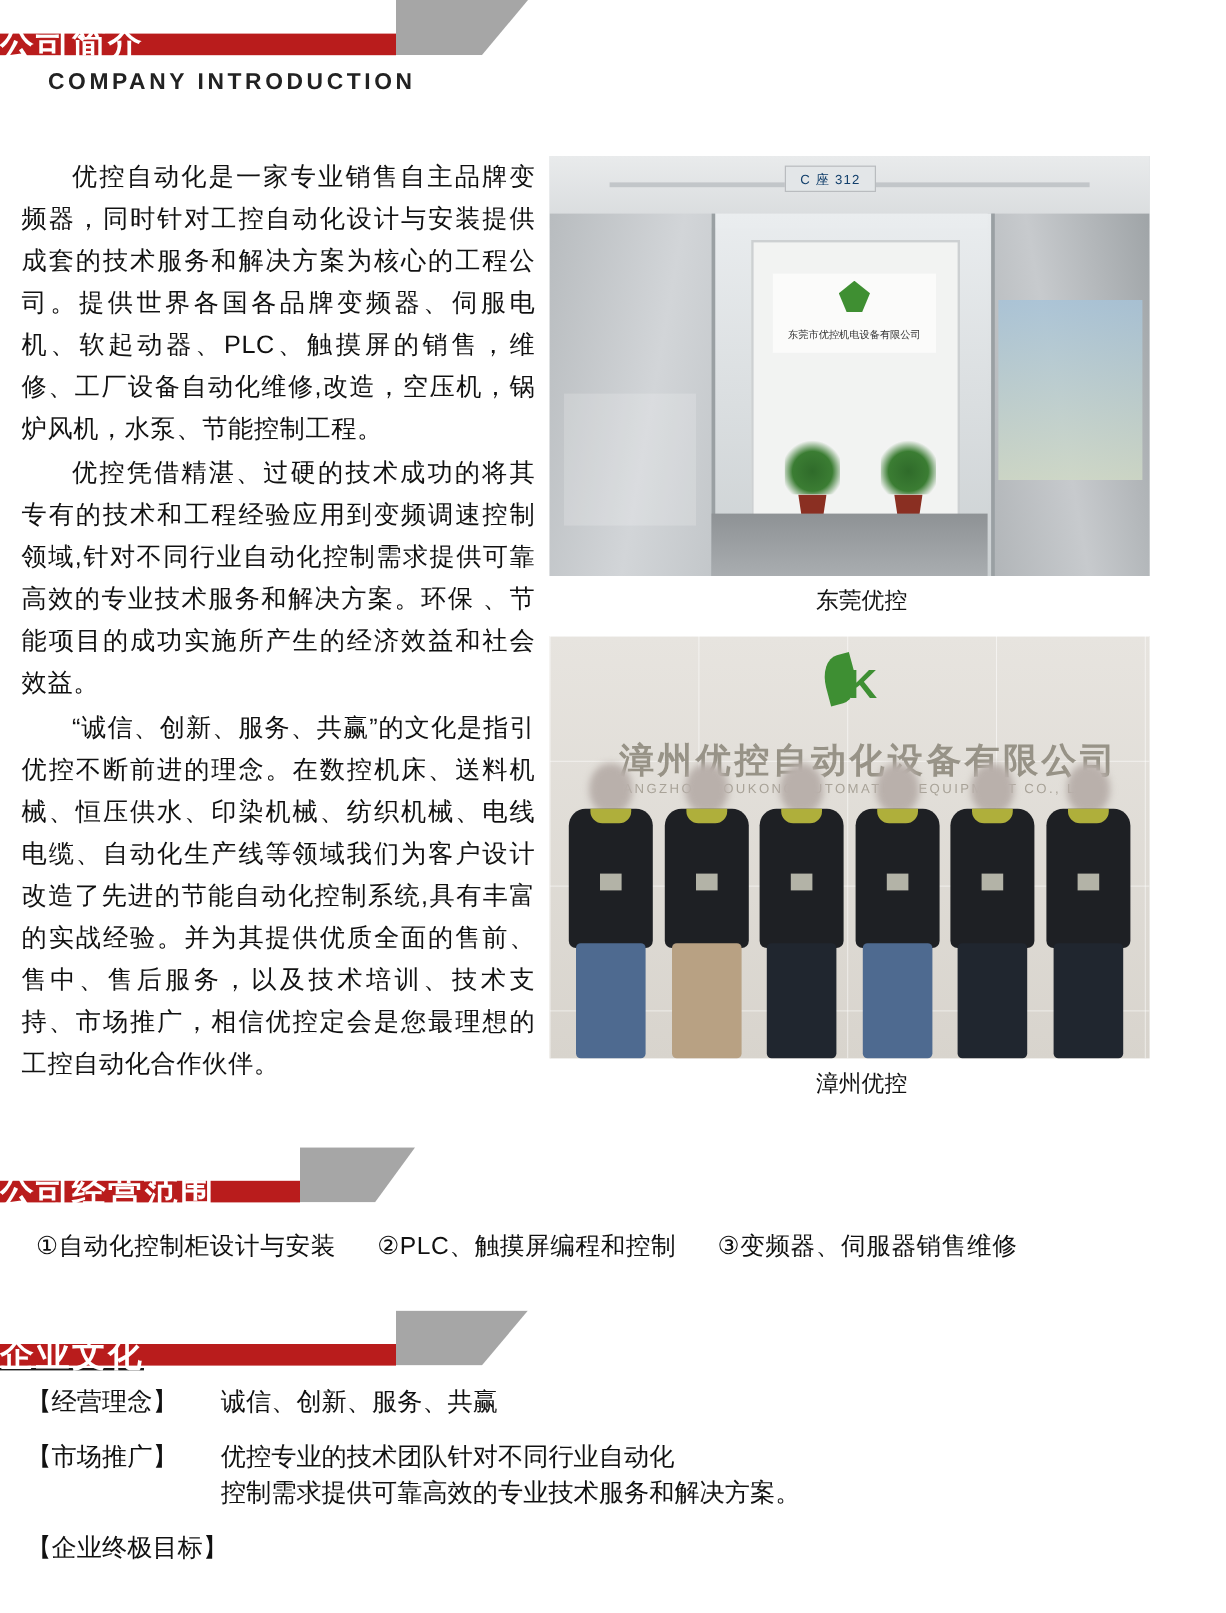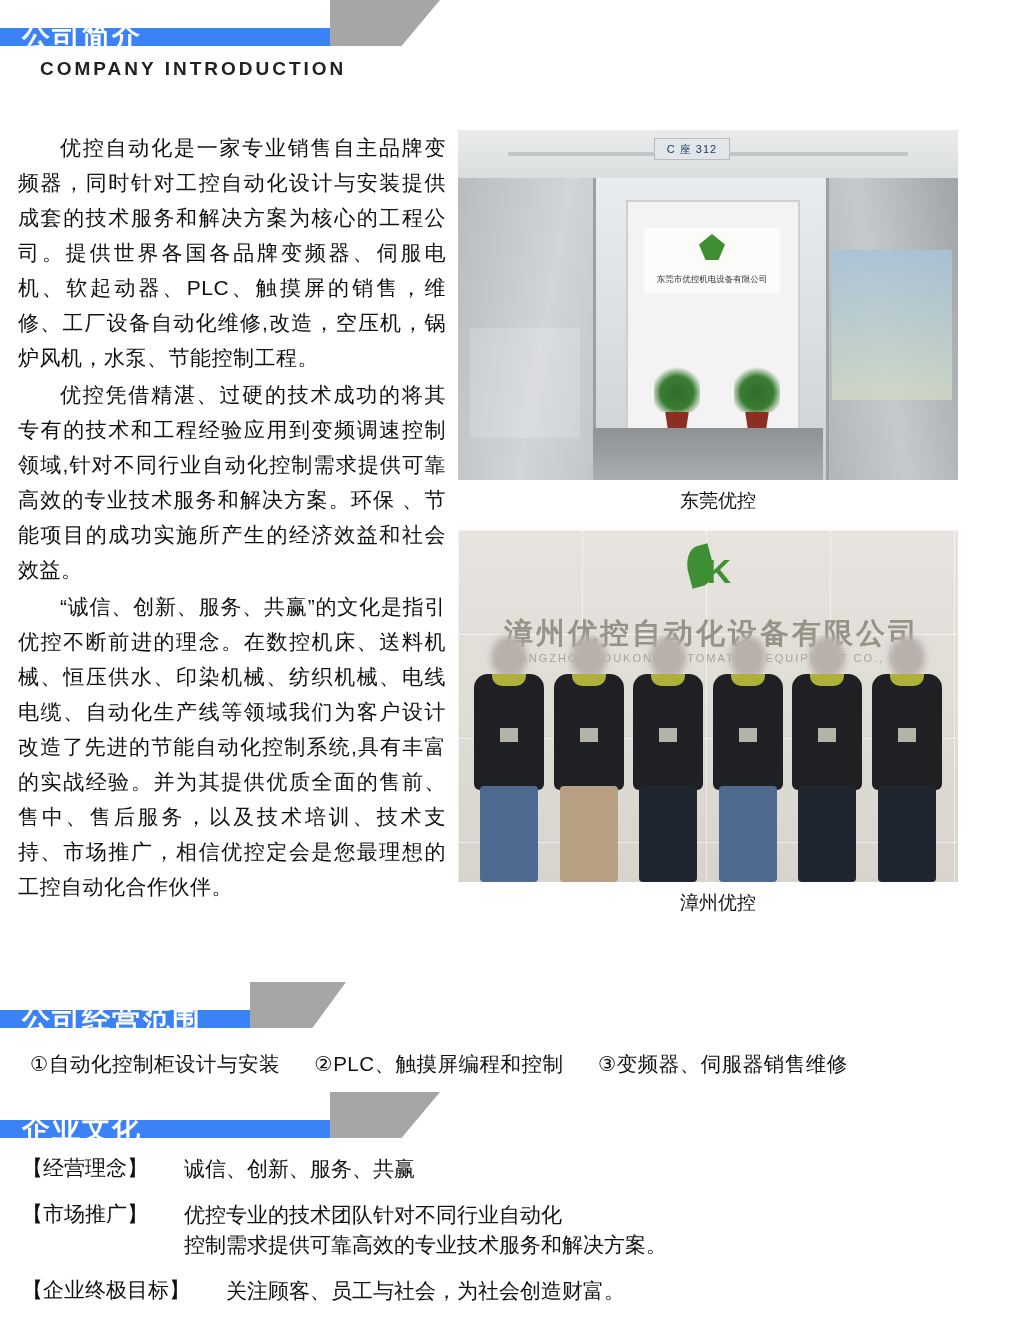--- a/index.html
+++ b/index.html
@@ -17,24 +17,23 @@
   }
 
   
   .banner {
     position: relative;
     height: 46px;
     display: flex;
     align-items: stretch;
   }
   .banner .blue {
-    background: #3b82f6;
+    background: #b91c1c;
     display: flex;
     align-items: center;
-    padding-left: 22px;
     box-sizing: border-box;
     margin-top: 28px;
   }
   .banner .blue .cn {
     color: #ffffff;
     font-size: 28px;
     font-weight: bold;
     letter-spacing: 2px;
     line-height: 1;
   }
@@ -197,21 +196,21 @@
     position: absolute; left: 6px; top: 0; width: 26px; height: 40px;
     background: #3e8f33;
     border-radius: 60% 0 60% 0;
     transform: rotate(-15deg);
   }
   .p2-logo .k {
     position: absolute; right: 4px; top: 8px;
     font-size: 34px; font-weight: bold; color: #3e8f33; line-height: 1;
   }
   .p2-wallname {
-    position: absolute; left: 4px; top: 84px; width: 100%;
+    position: absolute; left: 16px; top: 84px; width: 100%;
     text-align: center;
     font-size: 29px;
     letter-spacing: 3px;
     color: #8a8578;
     font-weight: bold;
     opacity: .85;
   }
   .p2-wallname-en {
     position: absolute; left: 0; top: 122px; width: 100%;
     text-align: center;
@@ -254,21 +253,21 @@
     position: absolute; left: 50%; top: 150px; transform: translateX(-50%);
     width: 58px; height: 96px;
     background: #2c3340;
     border-radius: 4px;
   }
   .person.jeans .legs { background: #4e6a90; }
   .person.khaki .legs { background: #b8a183; }
   .person.dark .legs { background: #20262f; }
 
   
-  .scope-wrap { position: absolute; top: 982px; left: 0; width: 1022px; }
+  .scope-wrap { position: absolute; top: 956px; left: 0; width: 1022px; }
   .scope-line {
     margin: 22px 0 0 30px;
     font-size: 20.5px;
     letter-spacing: .5px;
     color: #111;
   }
   .scope-line span.gap { display: inline-block; width: 22px; }
 
   
   .culture-wrap { position: absolute; top: 1092px; left: 0; width: 1022px; }
@@ -405,21 +404,21 @@
     <span>①自动化控制柜设计与安装</span>
     <span class="gap"></span>
     <span>②PLC、触摸屏编程和控制</span>
     <span class="gap"></span>
     <span>③变频器、伺服器销售维修</span>
   </div>
 </div>
 
 <div class="culture-wrap">
   <div class="banner" style="width:450px;">
-    <div class="blue" style="width:330px;">
+    <div class="blue" style="width:330px;text-decoration:underline;">
       <span class="cn">企业文化</span>
     </div>
     <div class="grey"></div>
   </div>
 
   <div class="culture-row">
     <div class="label">【经营理念】</div>
     <div class="value">
       <div>诚信、创新、服务、共赢</div>
     </div>
@@ -428,17 +427,14 @@
   <div class="culture-row">
     <div class="label">【市场推广】</div>
     <div class="value">
       <div>优控专业的技术团队针对不同行业自动化</div>
       <div>控制需求提供可靠高效的专业技术服务和解决方案。</div>
     </div>
   </div>
 
   <div class="culture-row">
     <div class="label">【企业终极目标】</div>
-    <div class="value">
-      <div>关注顾客、员工与社会，为社会创造财富。</div>
-    </div>
   </div>
 </div>
 
 </body></html>

